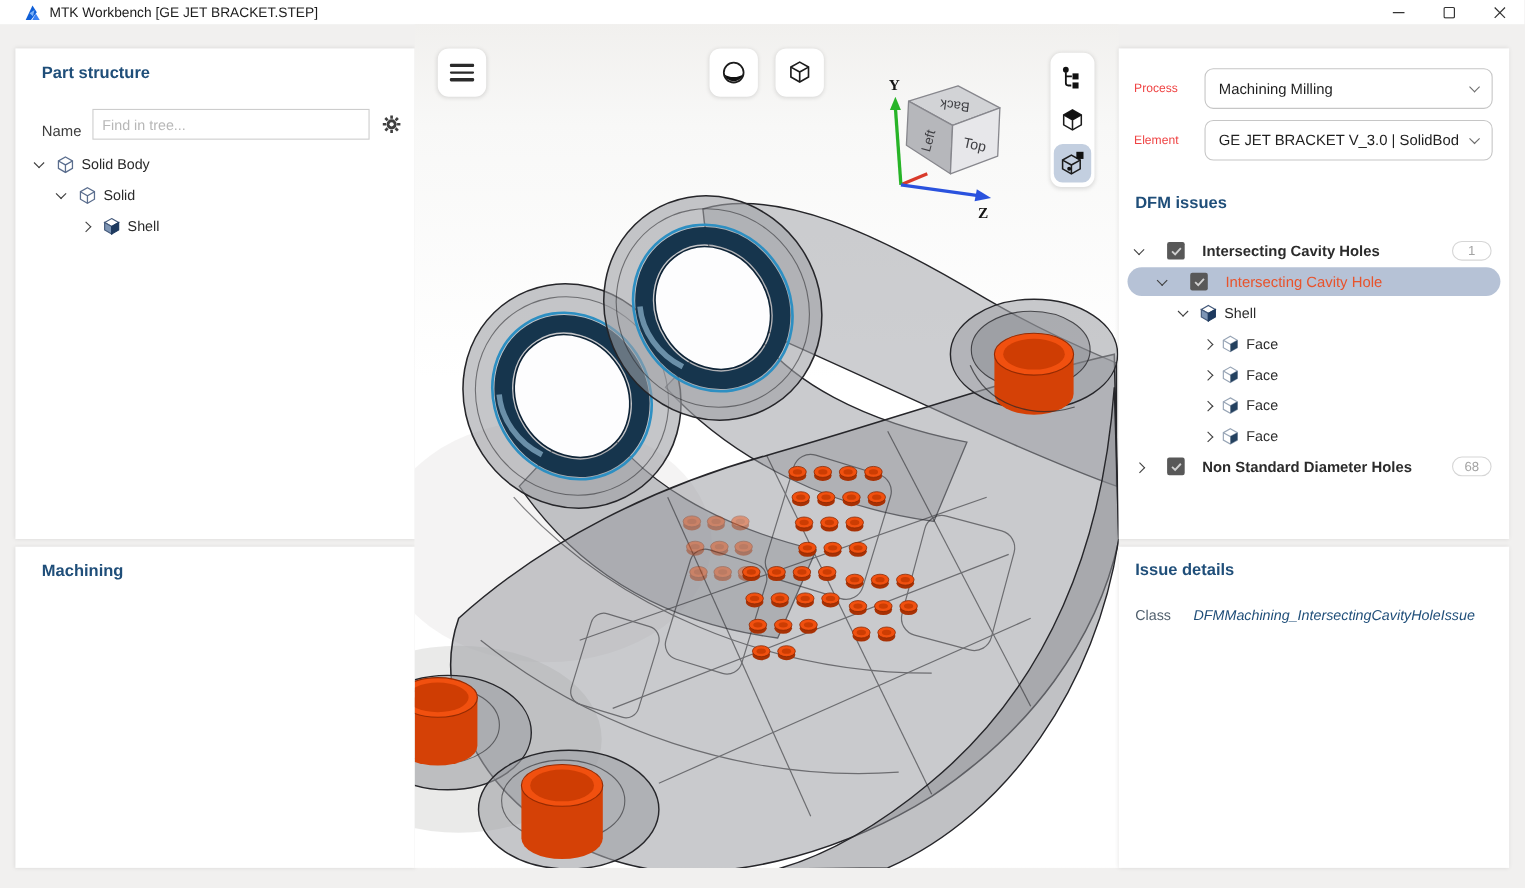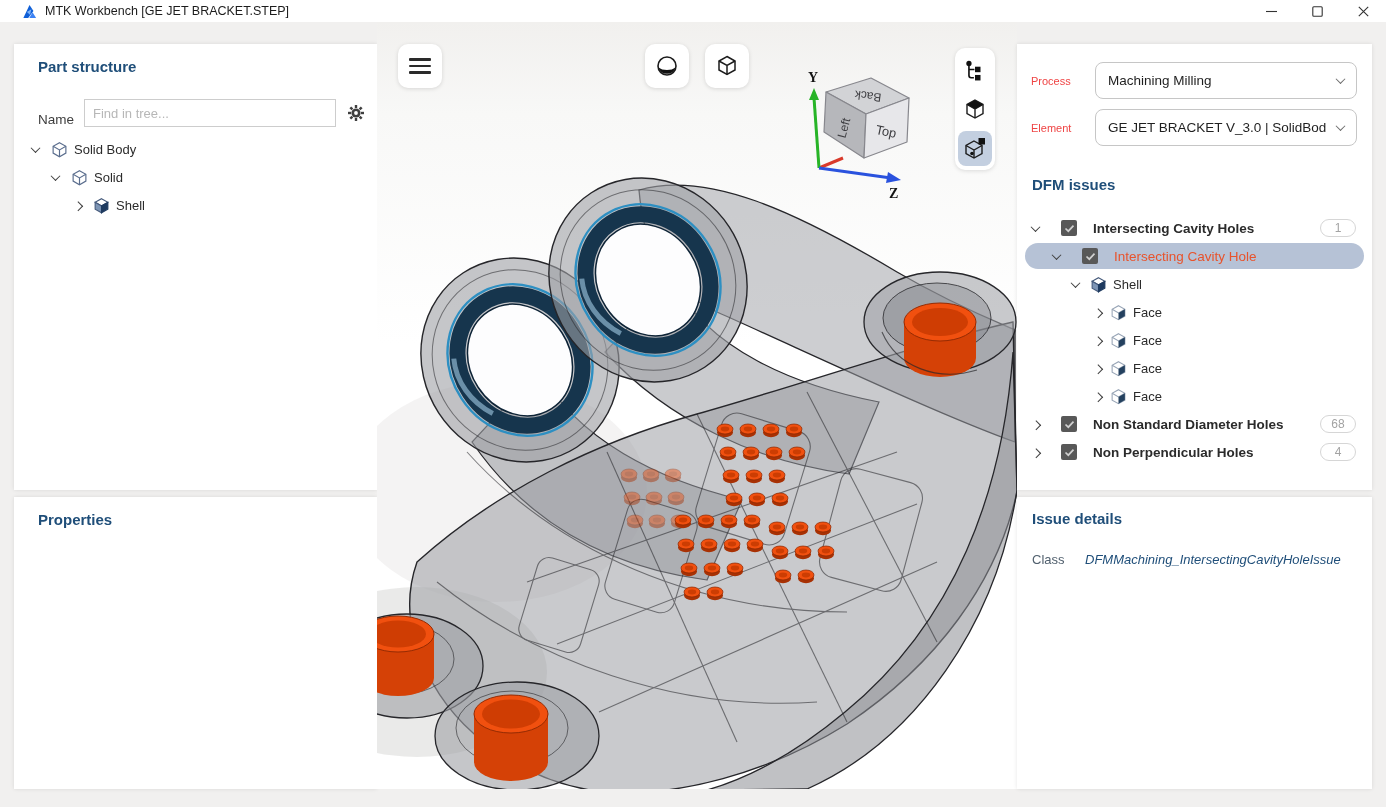--- a/index.html
+++ b/index.html
@@ -155,21 +155,21 @@
         <polygon points="8,1.6 14,5 8,8.4 2,5" fill="#fff" stroke="#44597a" stroke-width="1"></polygon>
         <polygon points="2,5 8,8.4 8,14.8 2,11.4" fill="#7d95b5" stroke="#44597a" stroke-width="1"></polygon>
         <polygon points="14,5 14,11.4 8,14.8 8,8.4" fill="#1e3a5f" stroke="#1e3a5f" stroke-width="1"></polygon>
       </svg>
       <span class="lbl">Shell</span>
     </div>
   </div>
 </div>
 
 <div class="card" id="card-props">
-  <div class="hd">Properties</div>
+  <div class="hd">Machining</div>
 </div>
 
 <div id="viewport">
 
   <svg width="640" height="767" viewBox="0 0 640 767">
     <defs>
       <g id="oh">
         <ellipse cx="0" cy="3.2" rx="8" ry="5" fill="#a83104"></ellipse>
         <ellipse rx="8" ry="5" fill="#f1500f" stroke="#892803" stroke-width="0.7"></ellipse>
         <ellipse rx="4.2" ry="2.4" fill="#cc3d03"></ellipse>
@@ -463,30 +463,20 @@
       <span class="chev right"></span>
       <span class="cb" style="margin-left:22px">
         <svg width="11" height="11" viewBox="0 0 11 11">
             <polyline points="1.5,5.5 4.3,8.2 9.5,2.6" fill="none" stroke="rgba(255,255,255,0.72)" stroke-width="1.7"></polyline>
           </svg>
       </span>
       <span class="lbl" style="margin-left:16px">Non Standard Diameter Holes</span>
       <span class="badge">68</span>
     </div>
 
-    <div class="drow bold" style="padding-left:15px">
-      <span class="chev right"></span>
-      <span class="cb" style="margin-left:22px">
-        <svg width="11" height="11" viewBox="0 0 11 11">
-            <polyline points="1.5,5.5 4.3,8.2 9.5,2.6" fill="none" stroke="rgba(255,255,255,0.72)" stroke-width="1.7"></polyline>
-          </svg>
-      </span>
-      <span class="lbl" style="margin-left:16px">Non Perpendicular Holes</span>
-      <span class="badge">4</span>
-    </div>
   </div>
 </div>
 
 <div class="card" id="card-issue">
   <div class="hd">Issue details</div>
   <div class="class-row">
     <span class="clbl">Class</span>
     <span class="cval">DFMMachining_IntersectingCavityHoleIssue</span>
   </div>
 </div>

